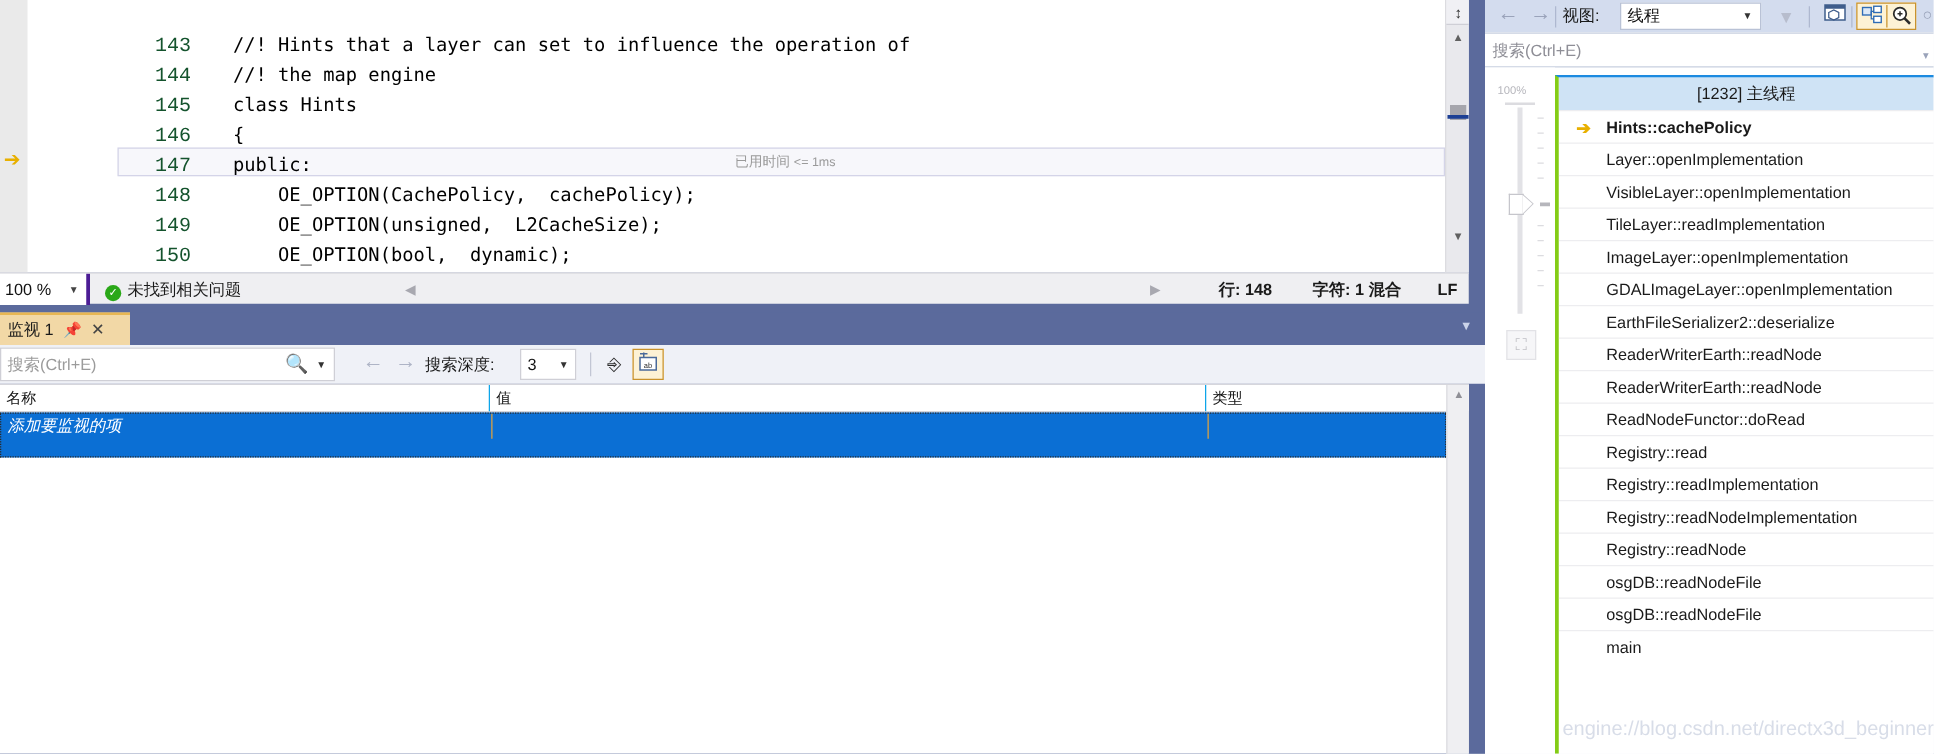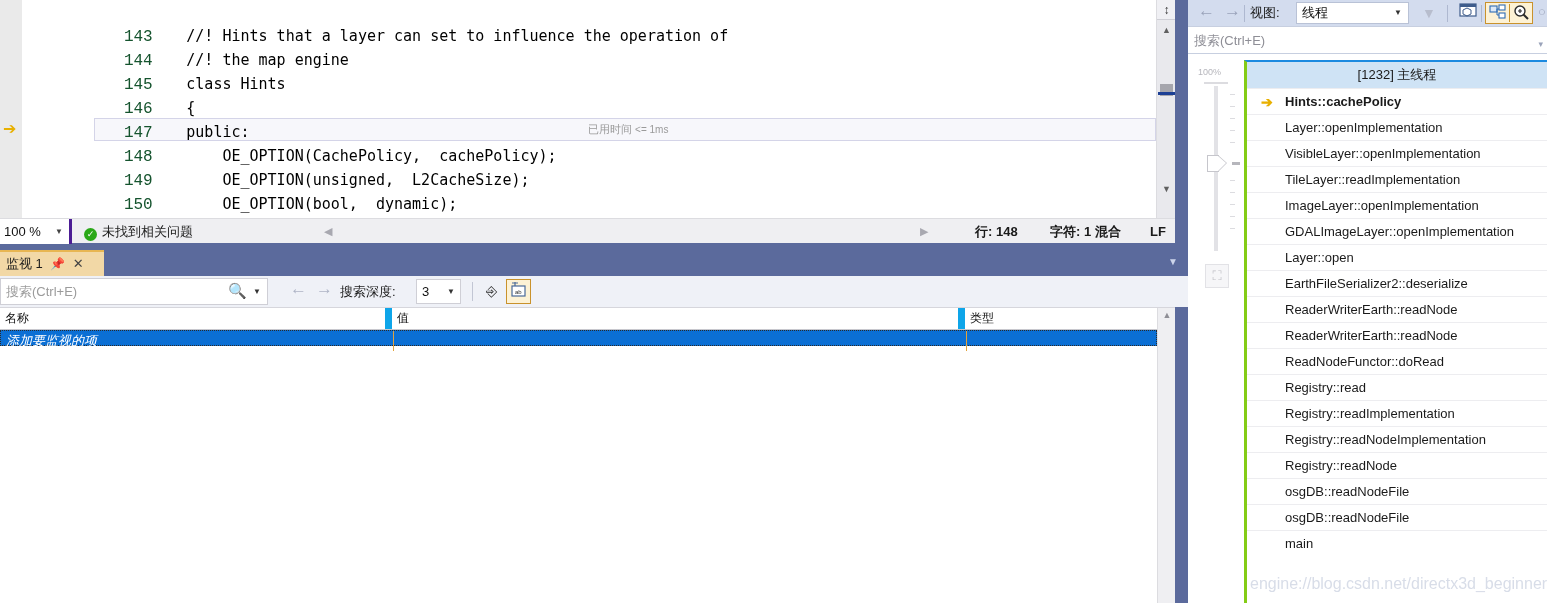--- a/index.html
+++ b/index.html
@@ -265,25 +265,25 @@
     position: relative;
     height: 22px;
     background: #ffffff;
     border-bottom: 1px solid #c8c8ce;
   }
   .gh {
     position: absolute; top: 0; height: 21px;
     line-height: 21px;
     font-size: 12px; color: #111;
     padding-left: 5px;
-    border-right: 7px solid #0ea5e9;
+    border-right: 1px solid #0ea5e9;
   }
   #grid-row-add {
     position: absolute; left: 0; top: 22px;
-    width: 1157px; height: 16px;
+    width: 1157px; height: 36px;
     background: #0b6fd4;
     border: 1px dotted #2a2a2a;
   }
   #grid-row-add .cellname {
     position: absolute; left: 5px; top: 0;
     line-height: 19px;
     font-size: 13px; font-style: italic; color: #ffffff;
   }
   .rowdiv {
     position: absolute; top: 0; width: 1px; height: 20px;
@@ -695,23 +695,20 @@
       <div class="cs-item">
         <span>TileLayer::readImplementation</span>
       </div>
       <div class="cs-item">
         <span>ImageLayer::openImplementation</span>
       </div>
       <div class="cs-item">
         <span>GDALImageLayer::openImplementation</span>
       </div>
       <div class="cs-item">
-        <span>Layer::open</span>
-      </div>
-      <div class="cs-item">
         <span>EarthFileSerializer2::deserialize</span>
       </div>
       <div class="cs-item">
         <span>ReaderWriterEarth::readNode</span>
       </div>
       <div class="cs-item">
         <span>ReaderWriterEarth::readNode</span>
       </div>
       <div class="cs-item">
         <span>ReadNodeFunctor::doRead</span>

